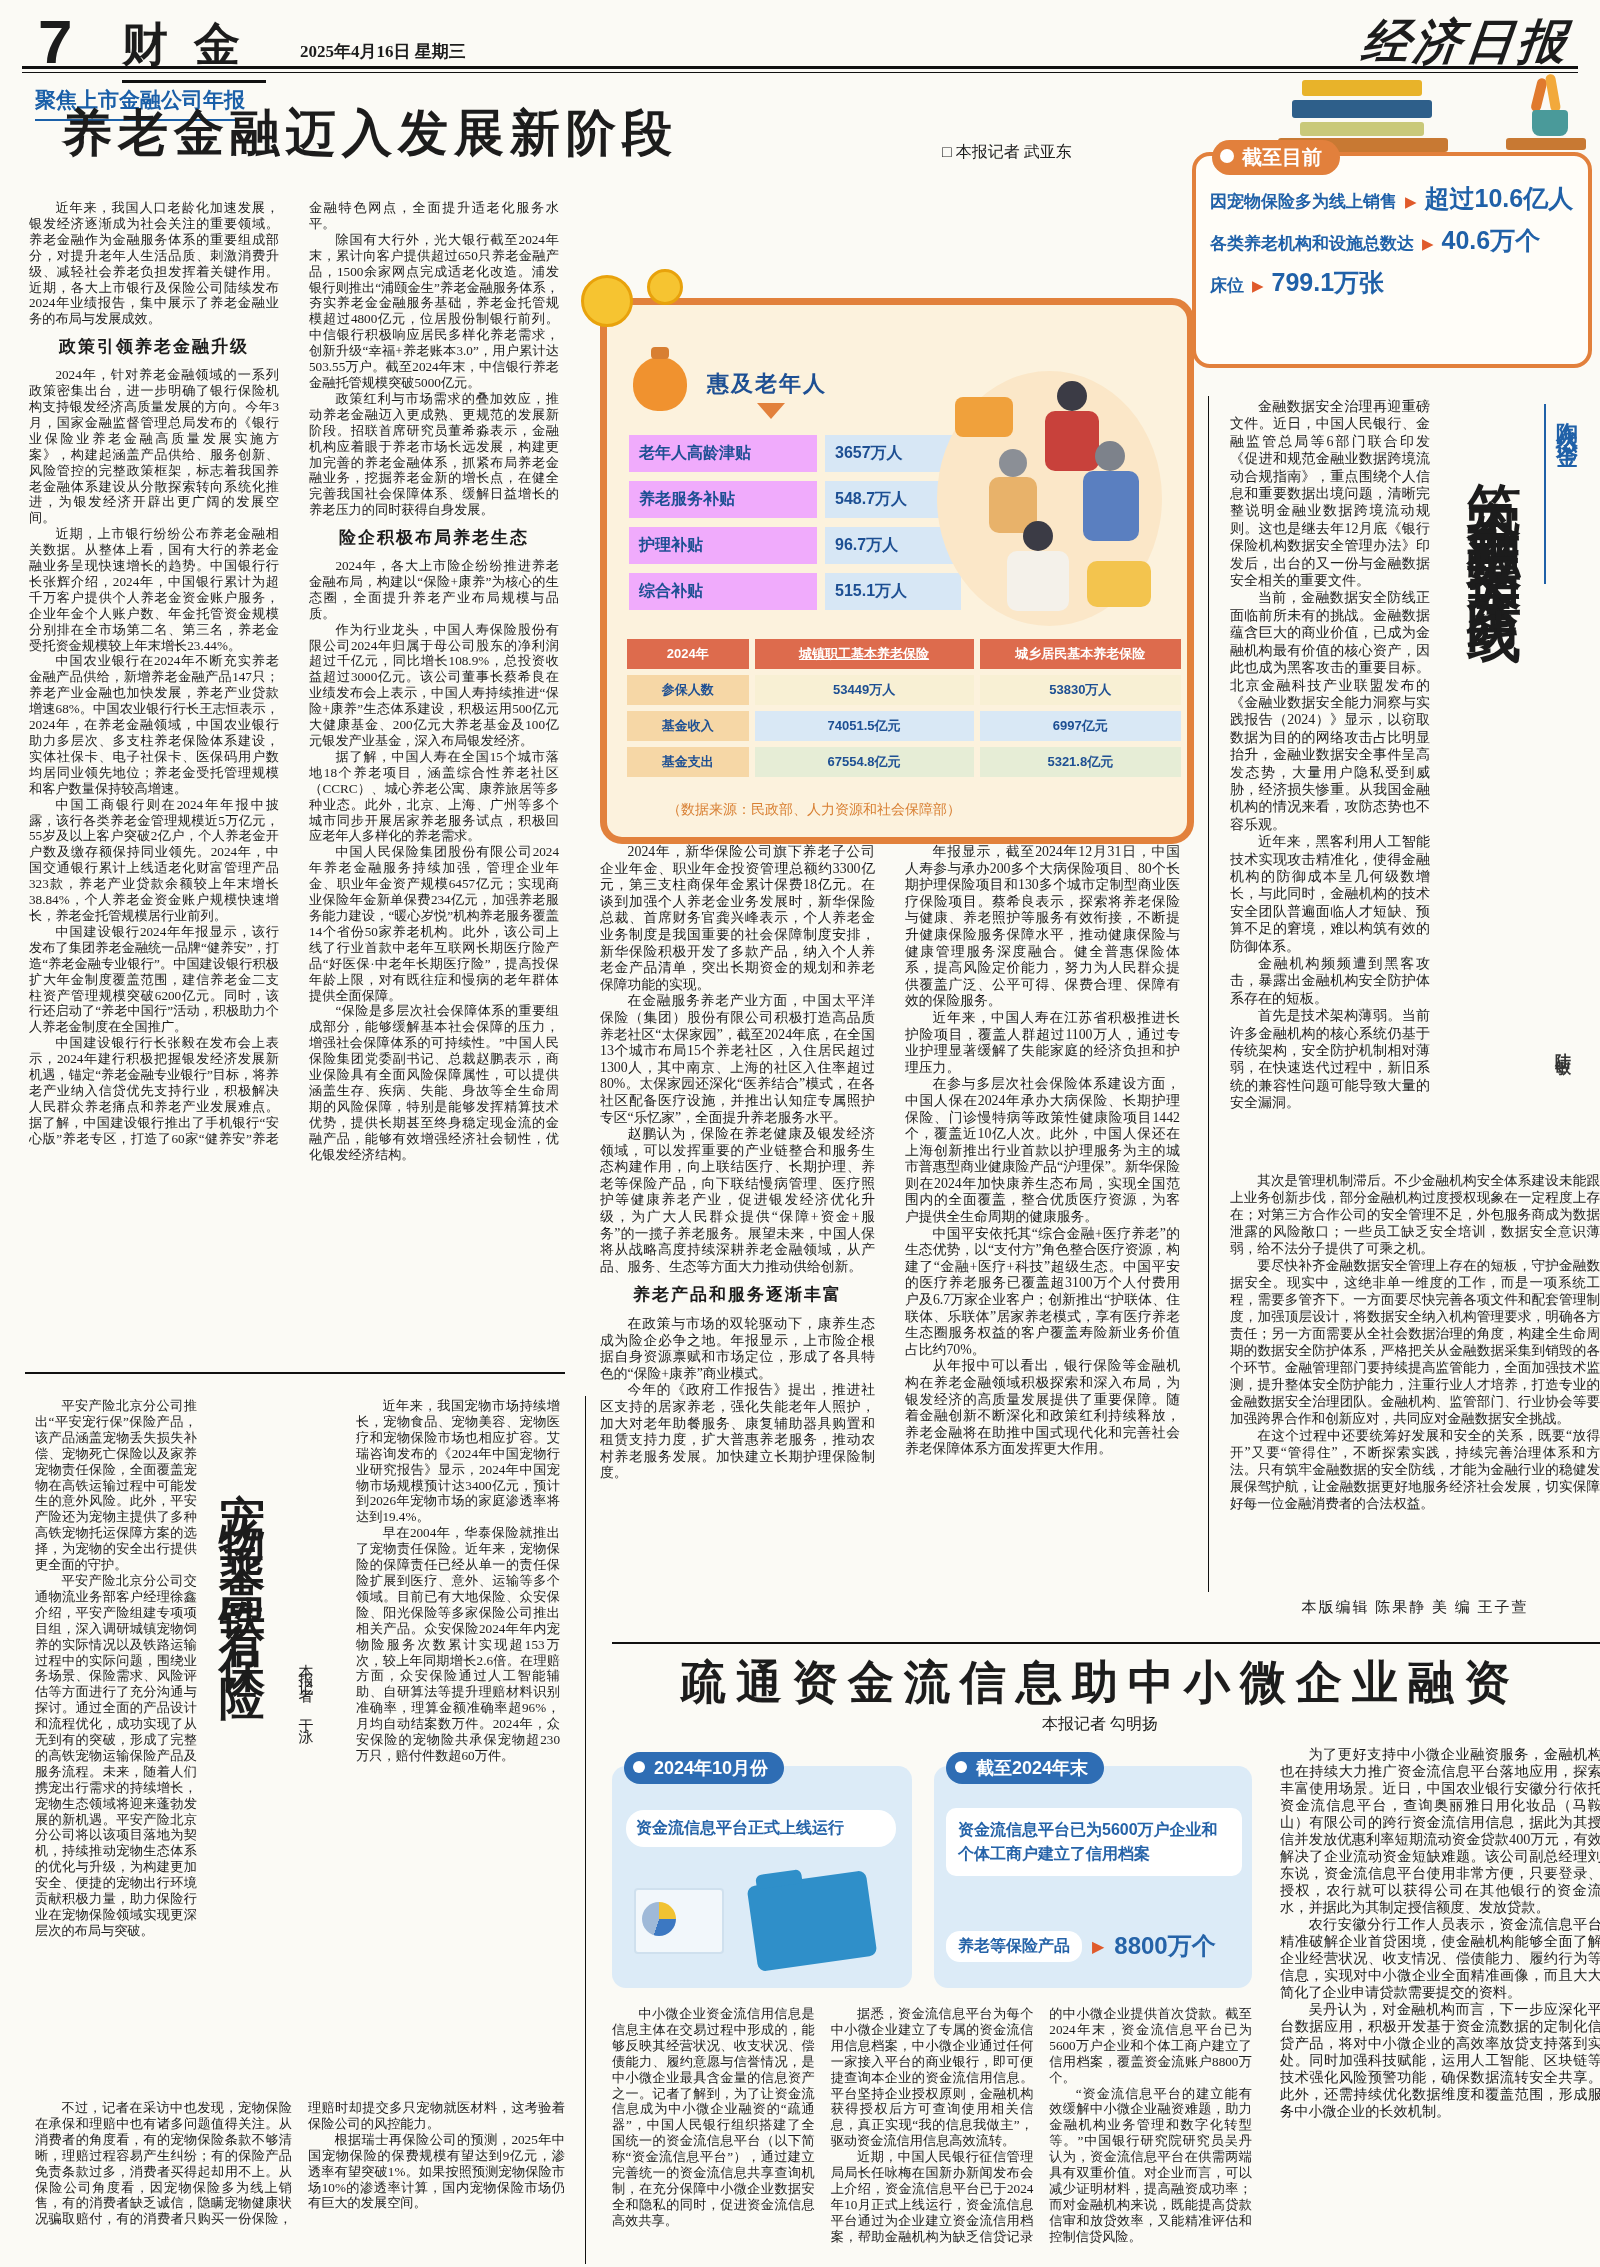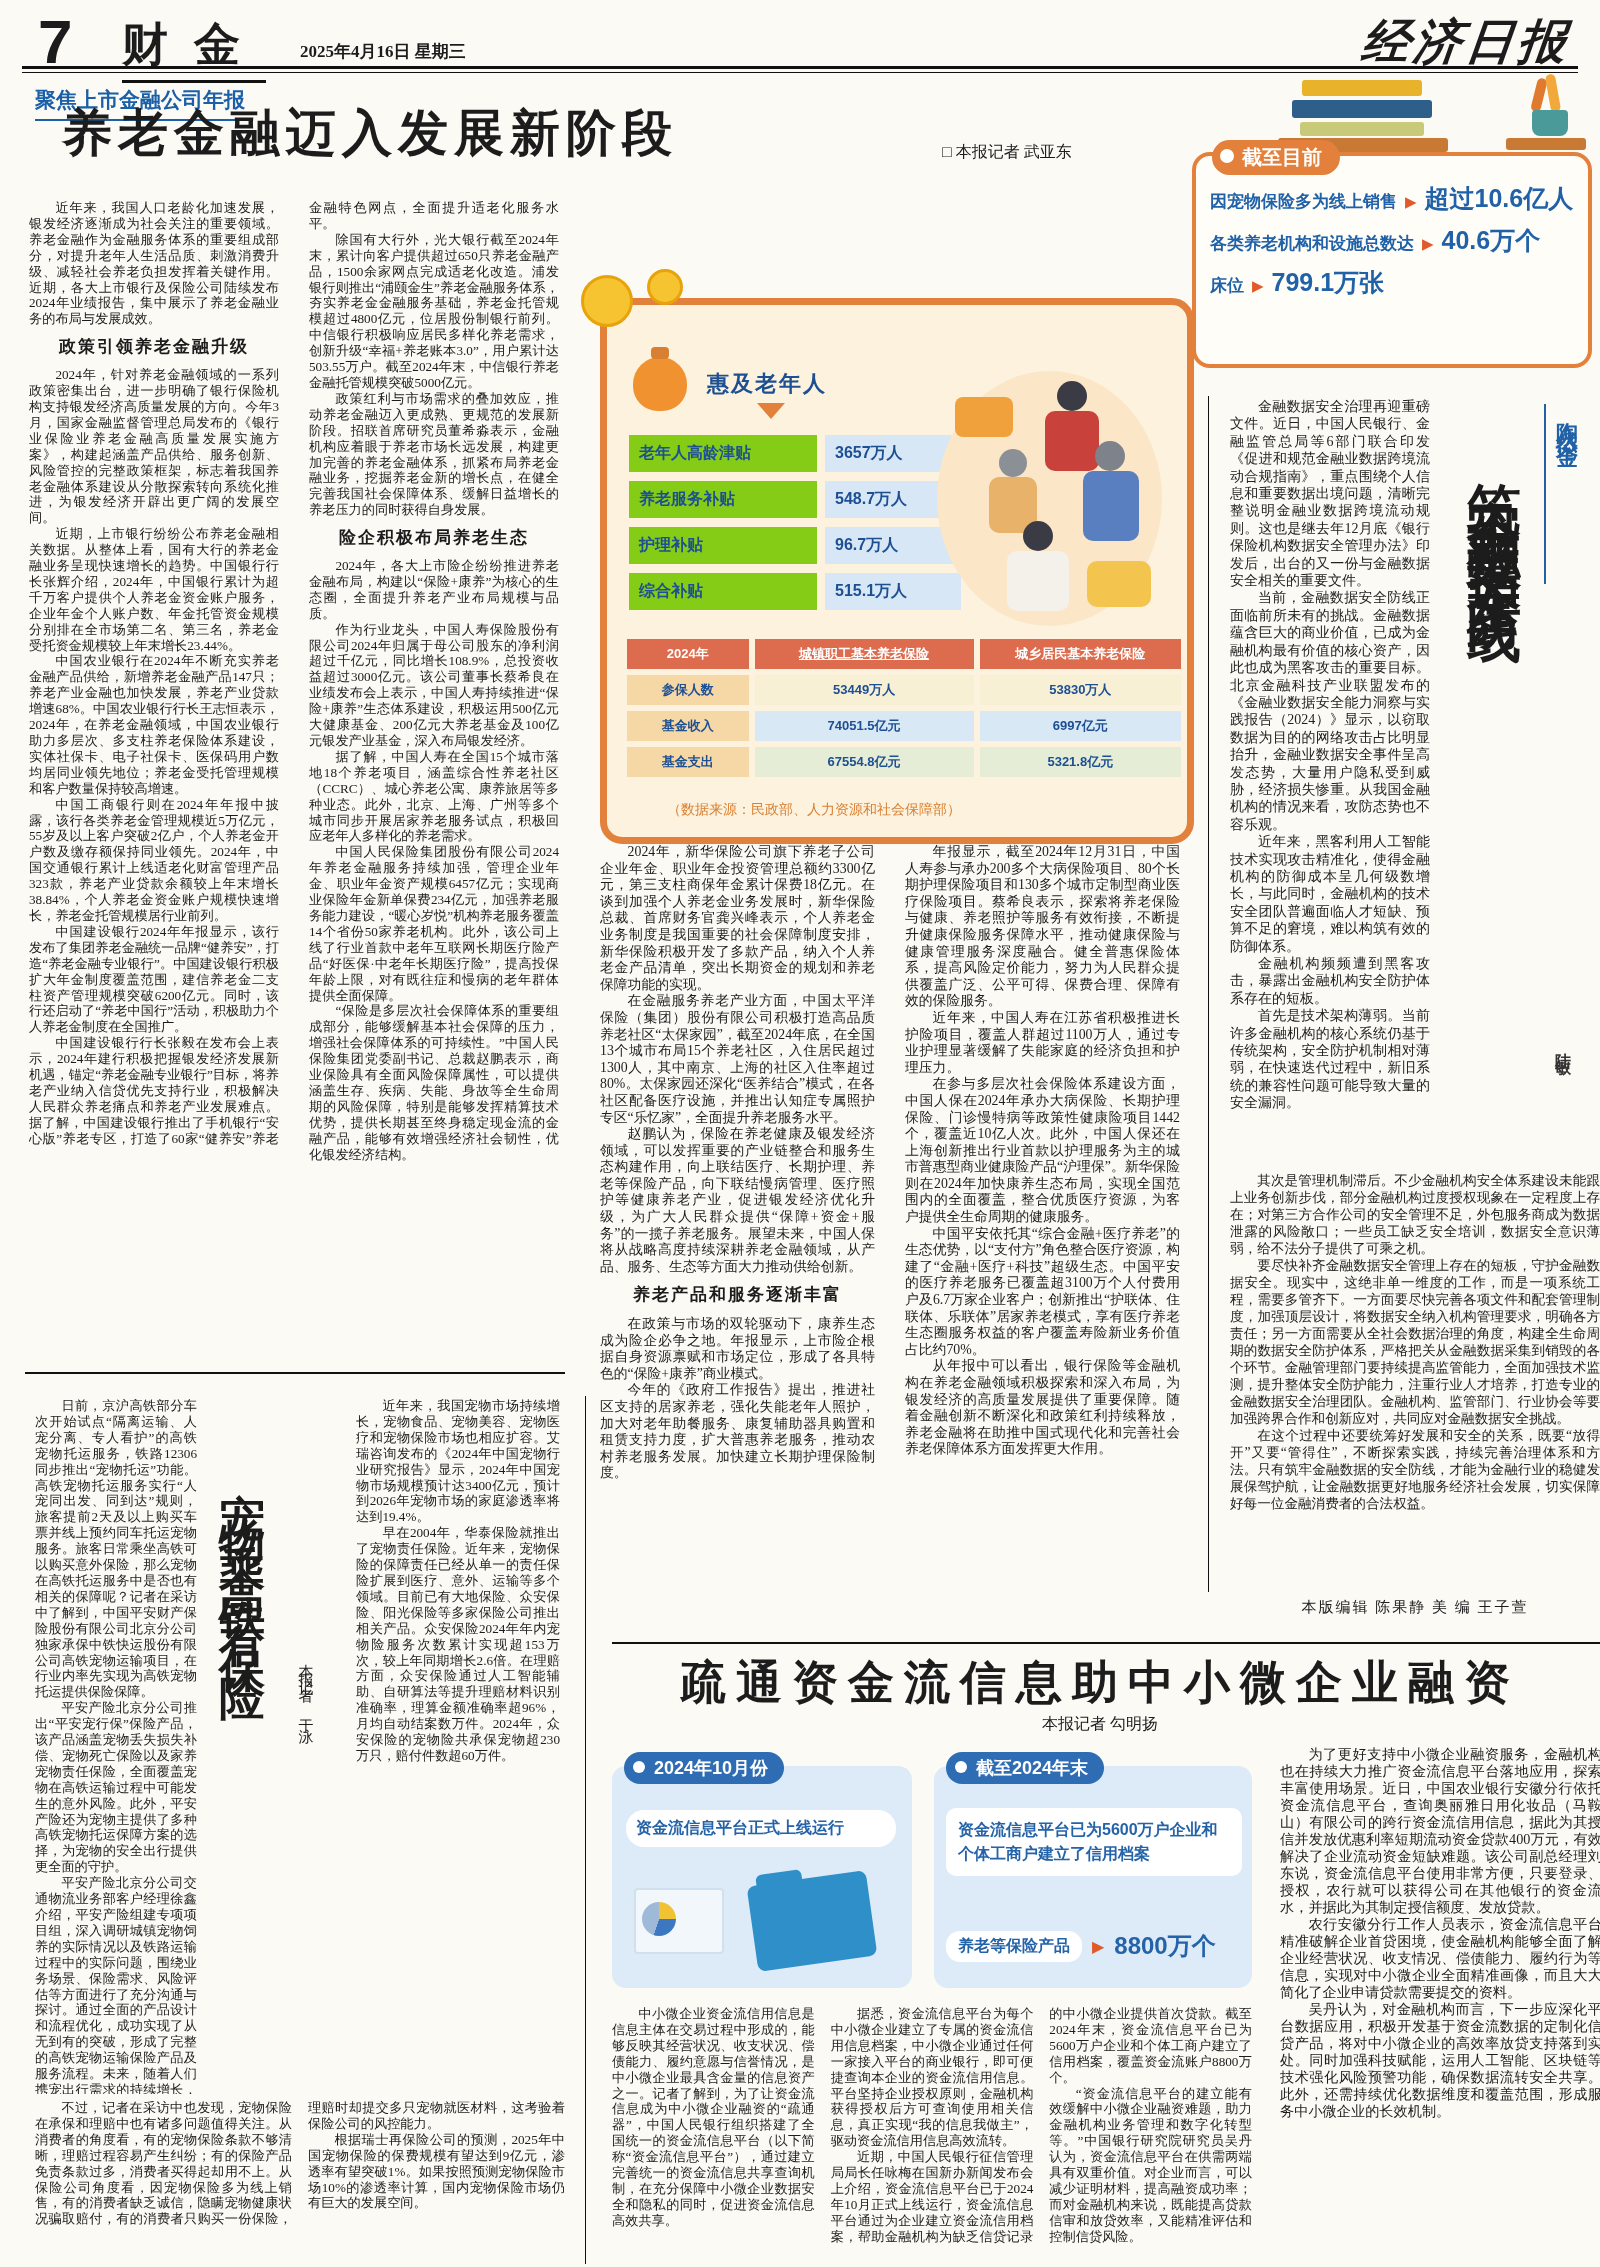--- a/index.html
+++ b/index.html
@@ -30,21 +30,21 @@
   .stats-pill::before{content:"";position:absolute;left:8px;top:9px;width:14px;height:14px;border-radius:50%;background:#fff;}
   .stat-line{font-family:"Liberation Sans",sans-serif;color:#2061a8;margin:9px 14px;display:flex;align-items:baseline;gap:8px;flex-wrap:wrap;}
   .stat-label{font-size:17px;font-weight:bold;}
   .stat-arrow{color:#e05a2b;font-size:15px;}
   .stat-value{font-size:25px;font-weight:900;}
   
   .info-orange{background:#fcf2dd;border:7px solid #e2813c;border-radius:22px;}
   .benefit-badge{font-size:22px;font-weight:900;color:#1d4f93;font-family:"Liberation Sans",sans-serif;letter-spacing:2px;}
   .tri-down{width:0;height:0;border-left:14px solid transparent;border-right:14px solid transparent;border-top:16px solid #e2813c;}
   .brow{display:flex;gap:8px;margin-bottom:9px;font-family:"Liberation Sans",sans-serif;}
-  .brow .bl{width:168px;background:#84cc16;color:#1d4f93;font-weight:bold;font-size:16px;padding:8px 10px;}
+  .brow .bl{width:168px;background:#f0abfc;color:#1d4f93;font-weight:bold;font-size:16px;padding:8px 10px;}
   .brow .bv{width:116px;background:#d7e7f5;color:#1d4f93;font-weight:bold;font-size:16px;padding:8px 10px;}
   table.ptable{border-collapse:separate;border-spacing:6px;font-family:"Liberation Sans",sans-serif;}
   table.ptable td{padding:6px 8px;font-size:13px;font-weight:bold;color:#1d4f93;text-align:center;}
   td.th{background:#dd6b4d;color:#fff!important;}
   td.lbl{background:#f6d7a6;}
   td.r1{background:#f8f0d4;} td.r2{background:#d9e8f5;} td.r3{background:#e6edd6;}
   .src-note{color:#d87f32;font-size:14px;font-family:"Liberation Sans",sans-serif;}
   .moneybag{width:54px;height:54px;background:#f0922f;border-radius:50% 50% 46% 46%;position:relative;}
   .moneybag::before{content:"";position:absolute;top:-10px;left:18px;width:18px;height:12px;background:#d87f32;border-radius:4px;}
   .fam-circle{background:#fbe7c8;border-radius:50%;}
@@ -239,21 +239,20 @@
       <p class="para">要尽快补齐金融数据安全管理上存在的短板，守护金融数据安全。现实中，这绝非单一维度的工作，而是一项系统工程，需要多管齐下。一方面要尽快完善各项文件和配套管理制度，加强顶层设计，将数据安全纳入机构管理要求，明确各方责任；另一方面需要从全社会数据治理的角度，构建全生命周期的数据安全防护体系，严格把关从金融数据采集到销毁的各个环节。金融管理部门要持续提高监管能力，全面加强技术监测，提升整体安全防护能力，注重行业人才培养，打造专业的金融数据安全治理团队。金融机构、监管部门、行业协会等要加强跨界合作和创新应对，共同应对金融数据安全挑战。</p>
       <p class="para">在这个过程中还要统筹好发展和安全的关系，既要“放得开”又要“管得住”，不断探索实践，持续完善治理体系和方法。只有筑牢金融数据的安全防线，才能为金融行业的稳健发展保驾护航，让金融数据更好地服务经济社会发展，切实保障好每一位金融消费者的合法权益。</p>
     </div>
   <div class="abs editor-line" style="left:1230px;top:1598px;width:370px;">本版编辑 陈果静 美 编 王子萱</div>
 
   <div class="abs rule" style="left:25px;top:1372px;width:540px;height:2px;"></div>
   <div class="abs rule" style="left:585px;top:1396px;width:1px;height:868px;"></div>
   <div class="abs rule" style="left:612px;top:1642px;width:988px;height:2px;"></div>
 
   <div class="abs col-text" style="left:35px;top:1398px;width:162px;height:696px;">
-      <p class="para">日前，京沪高铁部分车次开始试点“隔离运输、人宠分离、专人看护”的高铁宠物托运服务，铁路12306同步推出“宠物托运”功能。高铁宠物托运服务实行“人宠同出发、同到达”规则，旅客提前2天及以上购买车票并线上预约同车托运宠物服务。旅客日常乘坐高铁可以购买意外保险，那么宠物在高铁托运服务中是否也有相关的保障呢？记者在采访中了解到，中国平安财产保险股份有限公司北京分公司独家承保中铁快运股份有限公司高铁宠物运输项目，在行业内率先实现为高铁宠物托运提供保险保障。</p>
       <p class="para">平安产险北京分公司推出“平安宠行保”保险产品，该产品涵盖宠物丢失损失补偿、宠物死亡保险以及家养宠物责任保险，全面覆盖宠物在高铁运输过程中可能发生的意外风险。此外，平安产险还为宠物主提供了多种高铁宠物托运保障方案的选择，为宠物的安全出行提供更全面的守护。</p>
       <p class="para">平安产险北京分公司交通物流业务部客户经理徐鑫介绍，平安产险组建专项项目组，深入调研城镇宠物饲养的实际情况以及铁路运输过程中的实际问题，围绕业务场景、保险需求、风险评估等方面进行了充分沟通与探讨。通过全面的产品设计和流程优化，成功实现了从无到有的突破，形成了完整的高铁宠物运输保险产品及服务流程。未来，随着人们携宠出行需求的持续增长，宠物生态领域将迎来蓬勃发展的新机遇。平安产险北京分公司将以该项目落地为契机，持续推动宠物生态体系的优化与升级，为构建更加安全、便捷的宠物出行环境贡献积极力量，助力保险行业在宠物保险领域实现更深层次的布局与突破。</p>
     </div>
   <div class="abs vtitle pet-title" style="left:212px;top:1456px;height:642px;">宠物乘高铁有保险</div>
   <div class="abs vbyline" style="left:296px;top:1652px;height:260px;">本报记者 于泳</div>
   <div class="abs col-text" style="left:356px;top:1398px;width:204px;height:696px;">
       <p class="para">近年来，我国宠物市场持续增长，宠物食品、宠物美容、宠物医疗和宠物保险市场也相应扩容。艾瑞咨询发布的《2024年中国宠物行业研究报告》显示，2024年中国宠物市场规模预计达3400亿元，预计到2026年宠物市场的家庭渗透率将达到19.4%。</p>
       <p class="para">早在2004年，华泰保险就推出了宠物责任保险。近年来，宠物保险的保障责任已经从单一的责任保险扩展到医疗、意外、运输等多个领域。目前已有大地保险、众安保险、阳光保险等多家保险公司推出相关产品。众安保险2024年年内宠物险服务次数累计实现超153万次，较上年同期增长2.6倍。在理赔方面，众安保险通过人工智能辅助、自研算法等提升理赔材料识别准确率，理算金额准确率超96%，月均自动结案数万件。2024年，众安保险的宠物险共承保宠物超230万只，赔付件数超60万件。</p>
     </div>
   <div class="abs col-text two-col" style="left:35px;top:2100px;width:530px;height:162px;column-gap:16px;">

